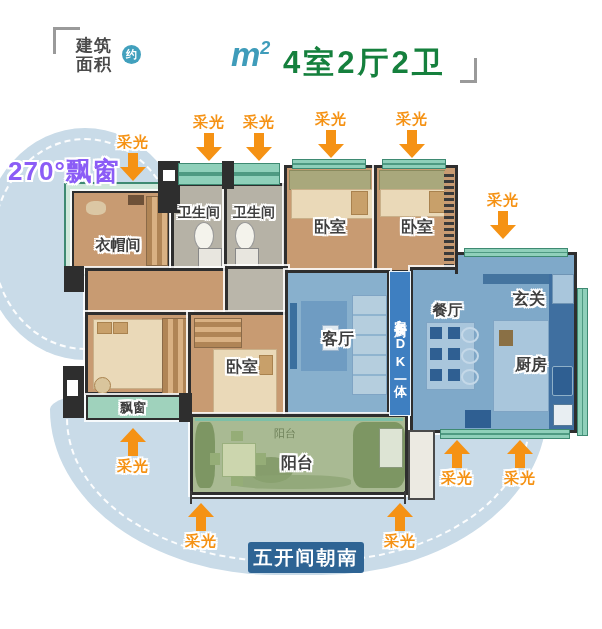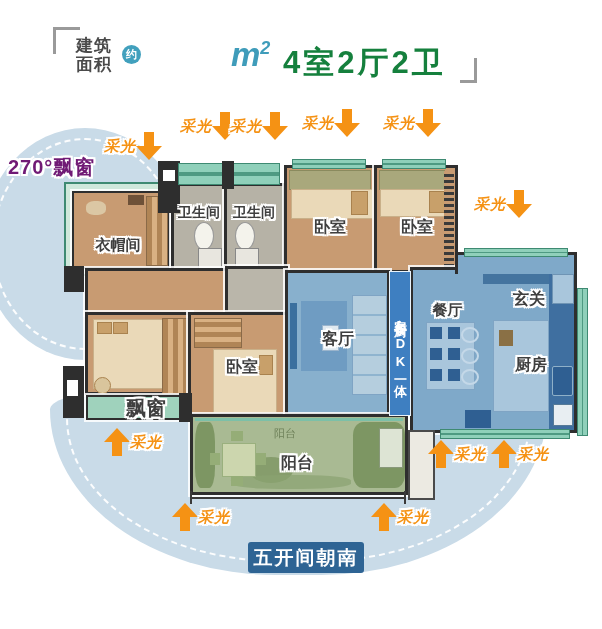--- a/index.html
+++ b/index.html
@@ -23,21 +23,21 @@
   .furn{position:absolute;z-index:2;}
   .stripes-v{background:repeating-linear-gradient(90deg,#b08556 0 5px,#d9b183 5px 10px);border:1px solid #8a6a48;}
   .stripes-h{background:repeating-linear-gradient(0deg,#b08556 0 5px,#d9b183 5px 10px);border:1px solid #8a6a48;}
   .hatch{background:repeating-linear-gradient(0deg,#3a3a3a 0 3px,#c89b72 3px 6px);}
   .win-h{background:linear-gradient(to bottom,#8fd0ba 42%,#4e9a82 42% 58%,#8fd0ba 58%);border:1px solid #3e8a72;z-index:2;}
   .win-v{background:linear-gradient(to right,#8fd0ba 42%,#4e9a82 42% 58%,#8fd0ba 58%);border:1px solid #3e8a72;z-index:2;}
   .wall{background:#2e2e2e;z-index:2;}
   .bed{background:#ead9b8;border:1px solid #c9b089;}
   .pillow{background:#c8a06a;border:1px solid #a9824e;}
   
-  .dl{position:absolute;display:flex;align-items:center;z-index:6;transform:translateX(-50%);font-style:italic;}
+  .dl{position:absolute;display:flex;flex-direction:column;align-items:center;z-index:6;transform:translateX(-50%);}
   .dl .txt{font-weight:bold;font-size:15px;color:#f59214;letter-spacing:1px;margin:1px 0;}
   .arrowbox{display:flex;flex-direction:column;align-items:center;}
   .shaft{width:10px;height:14px;background:#f59214;}
   .head-down{width:0;height:0;border-left:13px solid transparent;border-right:13px solid transparent;border-top:14px solid #f59214;}
   .head-up{width:0;height:0;border-left:13px solid transparent;border-right:13px solid transparent;border-bottom:14px solid #f59214;}
   
   .hdr-label{position:absolute;font-weight:bold;font-size:17px;line-height:19px;color:#4a4a4a;letter-spacing:1px;z-index:7;}
   .hdr-circ{position:absolute;width:19px;height:19px;border-radius:50%;background:#41a0bd;color:#fff;
             font-size:11px;font-weight:bold;text-align:center;line-height:19px;z-index:7;}
   .hdr-val{position:absolute;font-style:italic;font-weight:bold;font-size:50px;color:#3f9cba;z-index:7;line-height:50px;}
@@ -47,21 +47,21 @@
   .bracket-tl{position:absolute;width:24px;height:24px;border-left:3px solid #9a9a9a;border-top:3px solid #9a9a9a;z-index:7;}
   .bracket-br{position:absolute;width:14px;height:22px;border-right:3px solid #9a9a9a;border-bottom:3px solid #9a9a9a;z-index:7;}
   
   .badge-orange{position:absolute;background:#f0930c;border:2px solid #d07f00;color:#fff;font-weight:bold;
                 font-size:16px;display:flex;align-items:center;justify-content:center;z-index:5;letter-spacing:1px;box-sizing:border-box;}
   .badge-blue{position:absolute;background:#2e6494;border-radius:3px;color:#fff;font-weight:bold;font-size:19px;
               display:flex;align-items:center;justify-content:center;z-index:6;letter-spacing:2px;}
   .ldk{position:absolute;background:#3e7fc1;border:1px solid #e8f2fa;color:#fff;font-weight:bold;font-size:13px;
        writing-mode:vertical-rl;text-orientation:upright;letter-spacing:3px;display:flex;align-items:center;
        justify-content:center;z-index:5;box-sizing:border-box;}
-  .callout270{position:absolute;font-weight:bold;font-size:20px;color:#701a75;letter-spacing:1px;z-index:6;white-space:nowrap;}
+  .callout270{position:absolute;font-weight:bold;font-size:26px;color:#8b5cf6;letter-spacing:1px;z-index:6;white-space:nowrap;}
   .dimtext{position:absolute;transform:translateX(-50%);font-weight:bold;font-size:18px;color:#333;z-index:6;white-space:nowrap;}
   .dimline{position:absolute;background:#3a3a3a;z-index:5;}
   .wm{position:absolute;font-weight:bold;font-size:16px;color:#3c3c3c;letter-spacing:1px;z-index:8;white-space:nowrap;}
   .faintlbl{position:absolute;transform:translate(-50%,-50%);font-size:11px;color:rgba(70,90,50,.6);z-index:4;}
 </style>
 </head>
 <body>
 
 <div id="stage">
 
@@ -128,21 +128,21 @@
     <div class="furn pillow" style="left:9px;top:7px;width:13px;height:10px;"></div>
     <div class="furn pillow" style="left:25px;top:7px;width:13px;height:10px;"></div>
     <div class="furn stripes-v" style="left:74px;top:3px;width:26px;height:74px;"></div>
     <div class="furn" style="left:6px;top:62px;width:15px;height:15px;background:#d9c59c;border-radius:50%;border:1px solid #a9824e;"></div>
   </div>
 
   <div class="abs wall" style="left:64px;top:266px;width:20px;height:26px;"></div>
   <div class="abs wall" style="left:63px;top:366px;width:21px;height:52px;"></div>
   <div class="abs" style="left:67px;top:380px;width:11px;height:16px;background:#fff;z-index:3;"></div>
   <div class="room" style="left:86px;top:395px;width:95px;height:25px;background:#9fd2bc;border-width:2px;"></div>
-  <div class="rlabel owhite" style="left:146px;top:408px;font-size:20px;">飘窗</div>
+  <div class="rlabel owhite" style="left:133px;top:408px;font-size:13px;">飘窗</div>
   <div class="abs wall" style="left:179px;top:393px;width:13px;height:29px;"></div>
 
   <div class="room tan" style="left:188px;top:312px;width:100px;height:104px;">
     <div class="furn stripes-h" style="left:3px;top:3px;width:46px;height:28px;"></div>
     <div class="furn bed" style="left:22px;top:34px;width:62px;height:62px;"></div>
     <div class="furn pillow" style="left:68px;top:40px;width:12px;height:18px;"></div>
   </div>
   <div class="rlabel owhite" style="left:242px;top:367px;">卧室</div>
 
   <div class="room" style="left:285px;top:270px;width:105px;height:146px;background:#88b0cd;">

